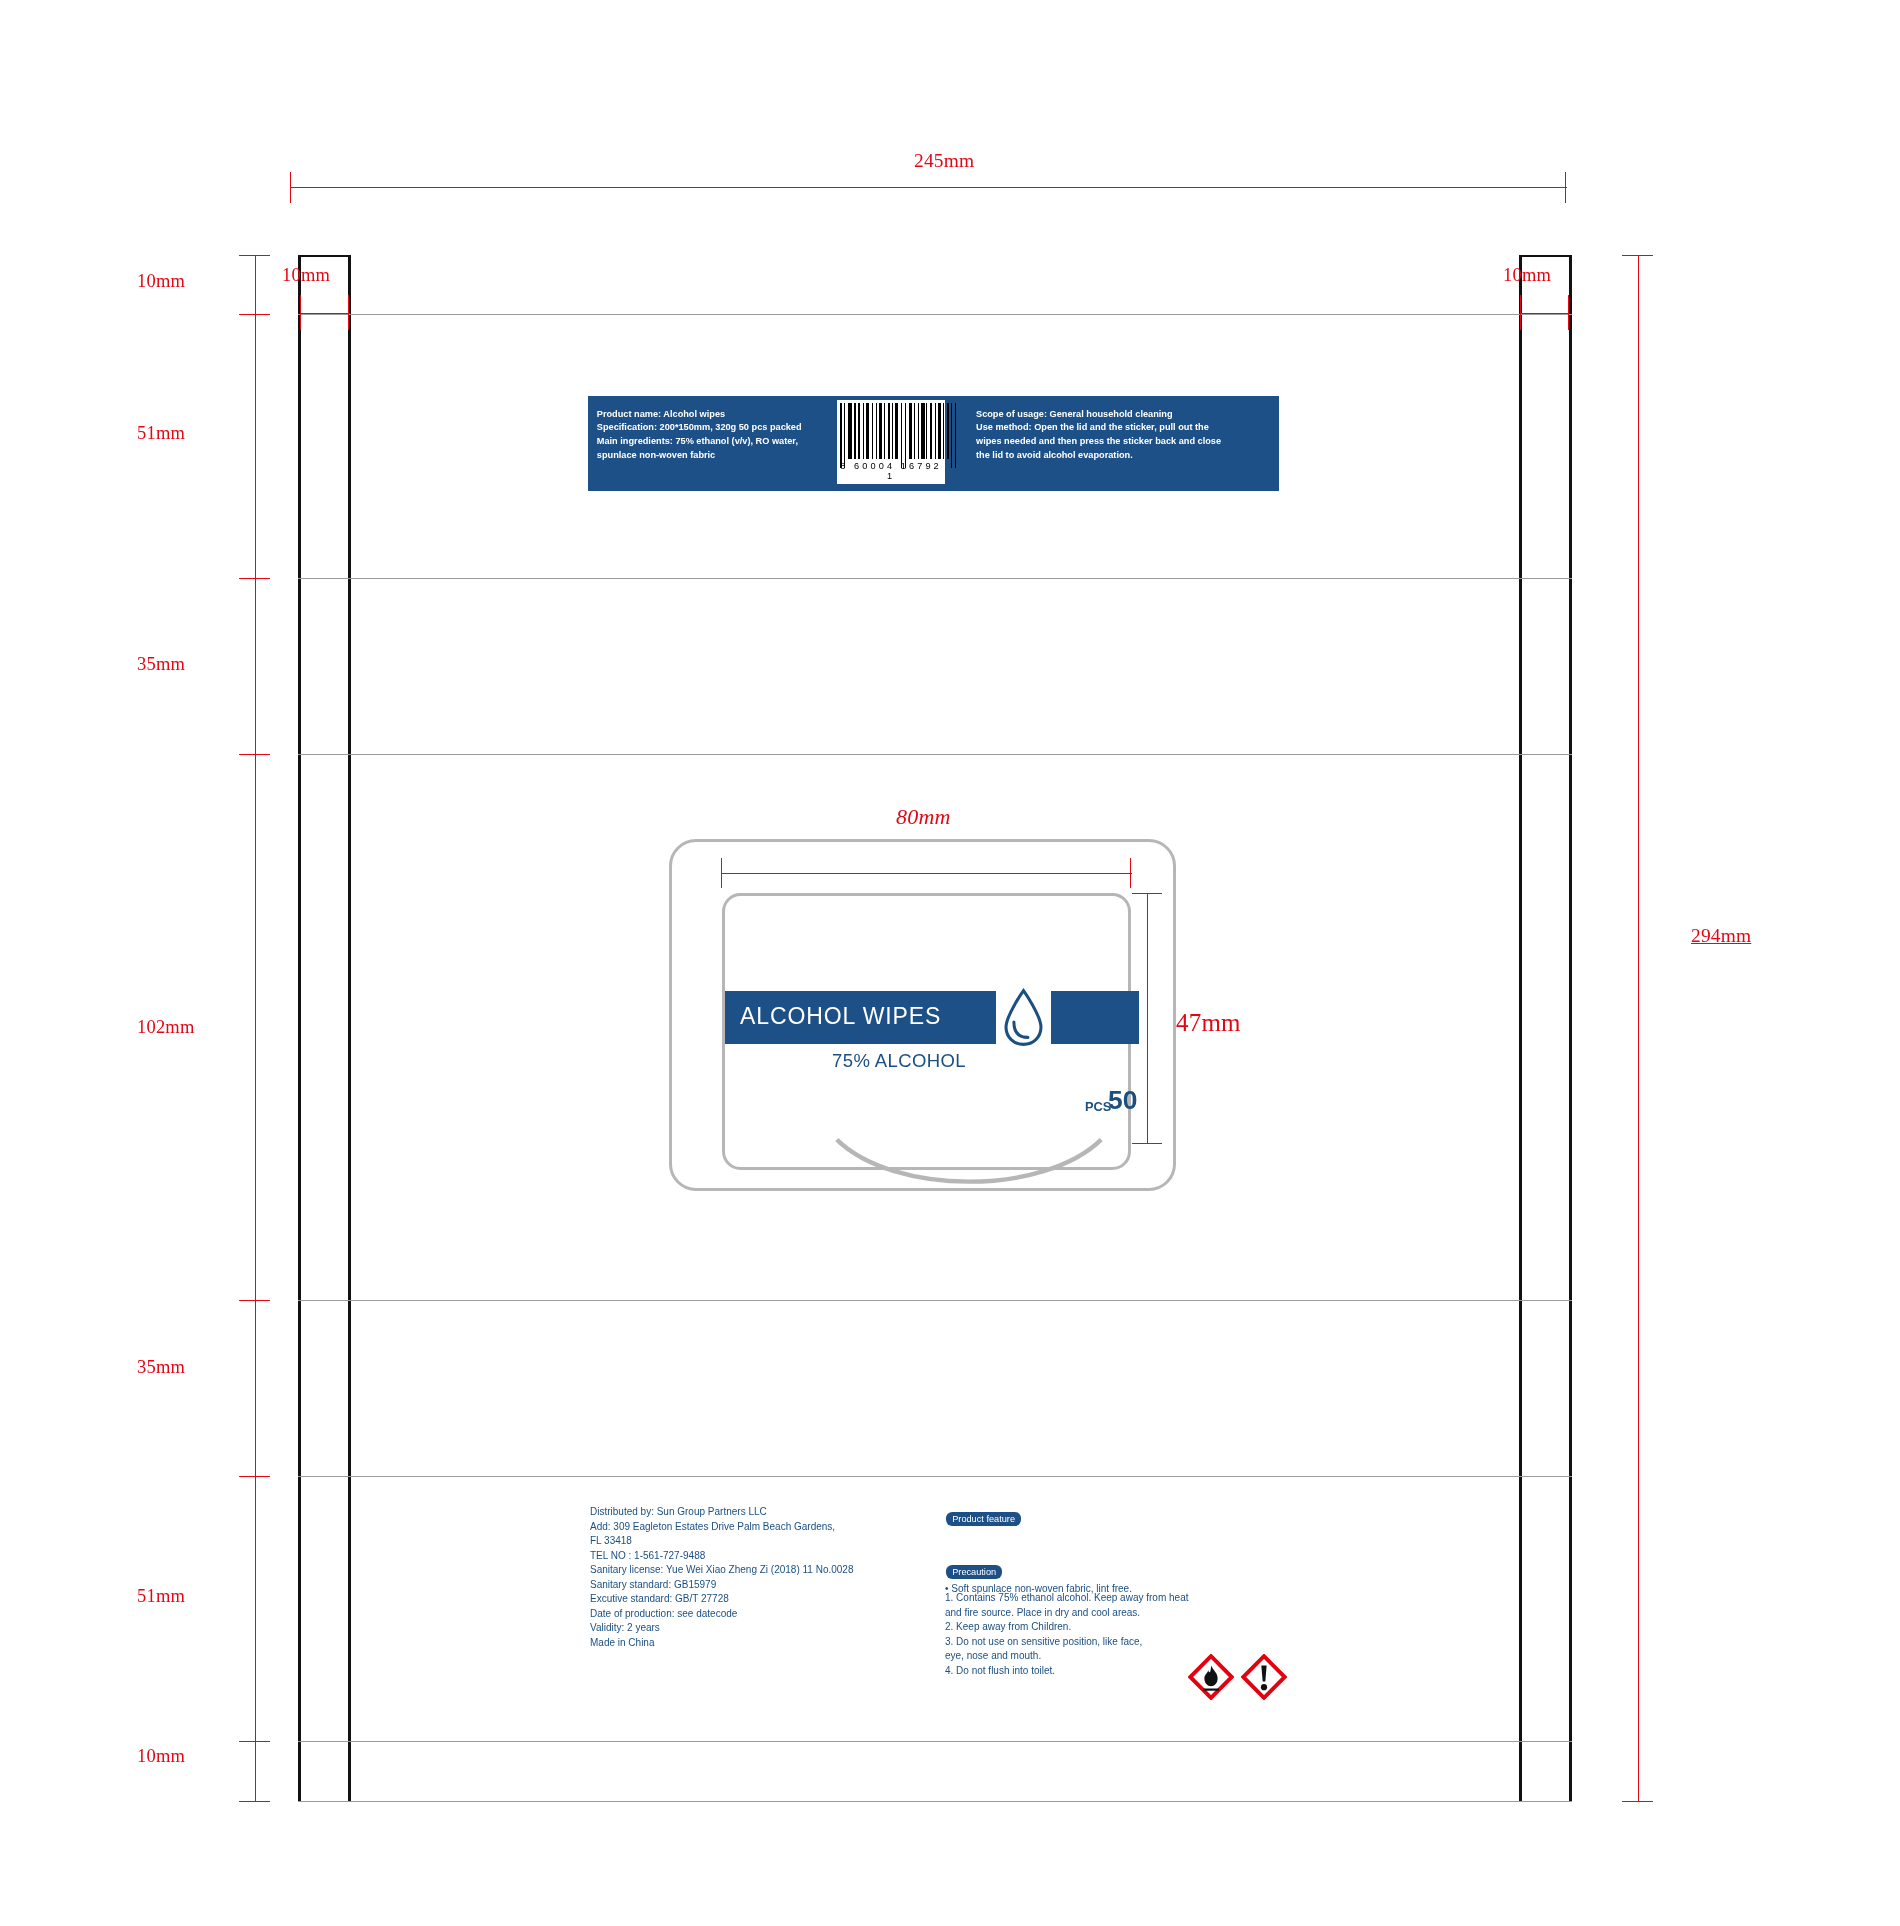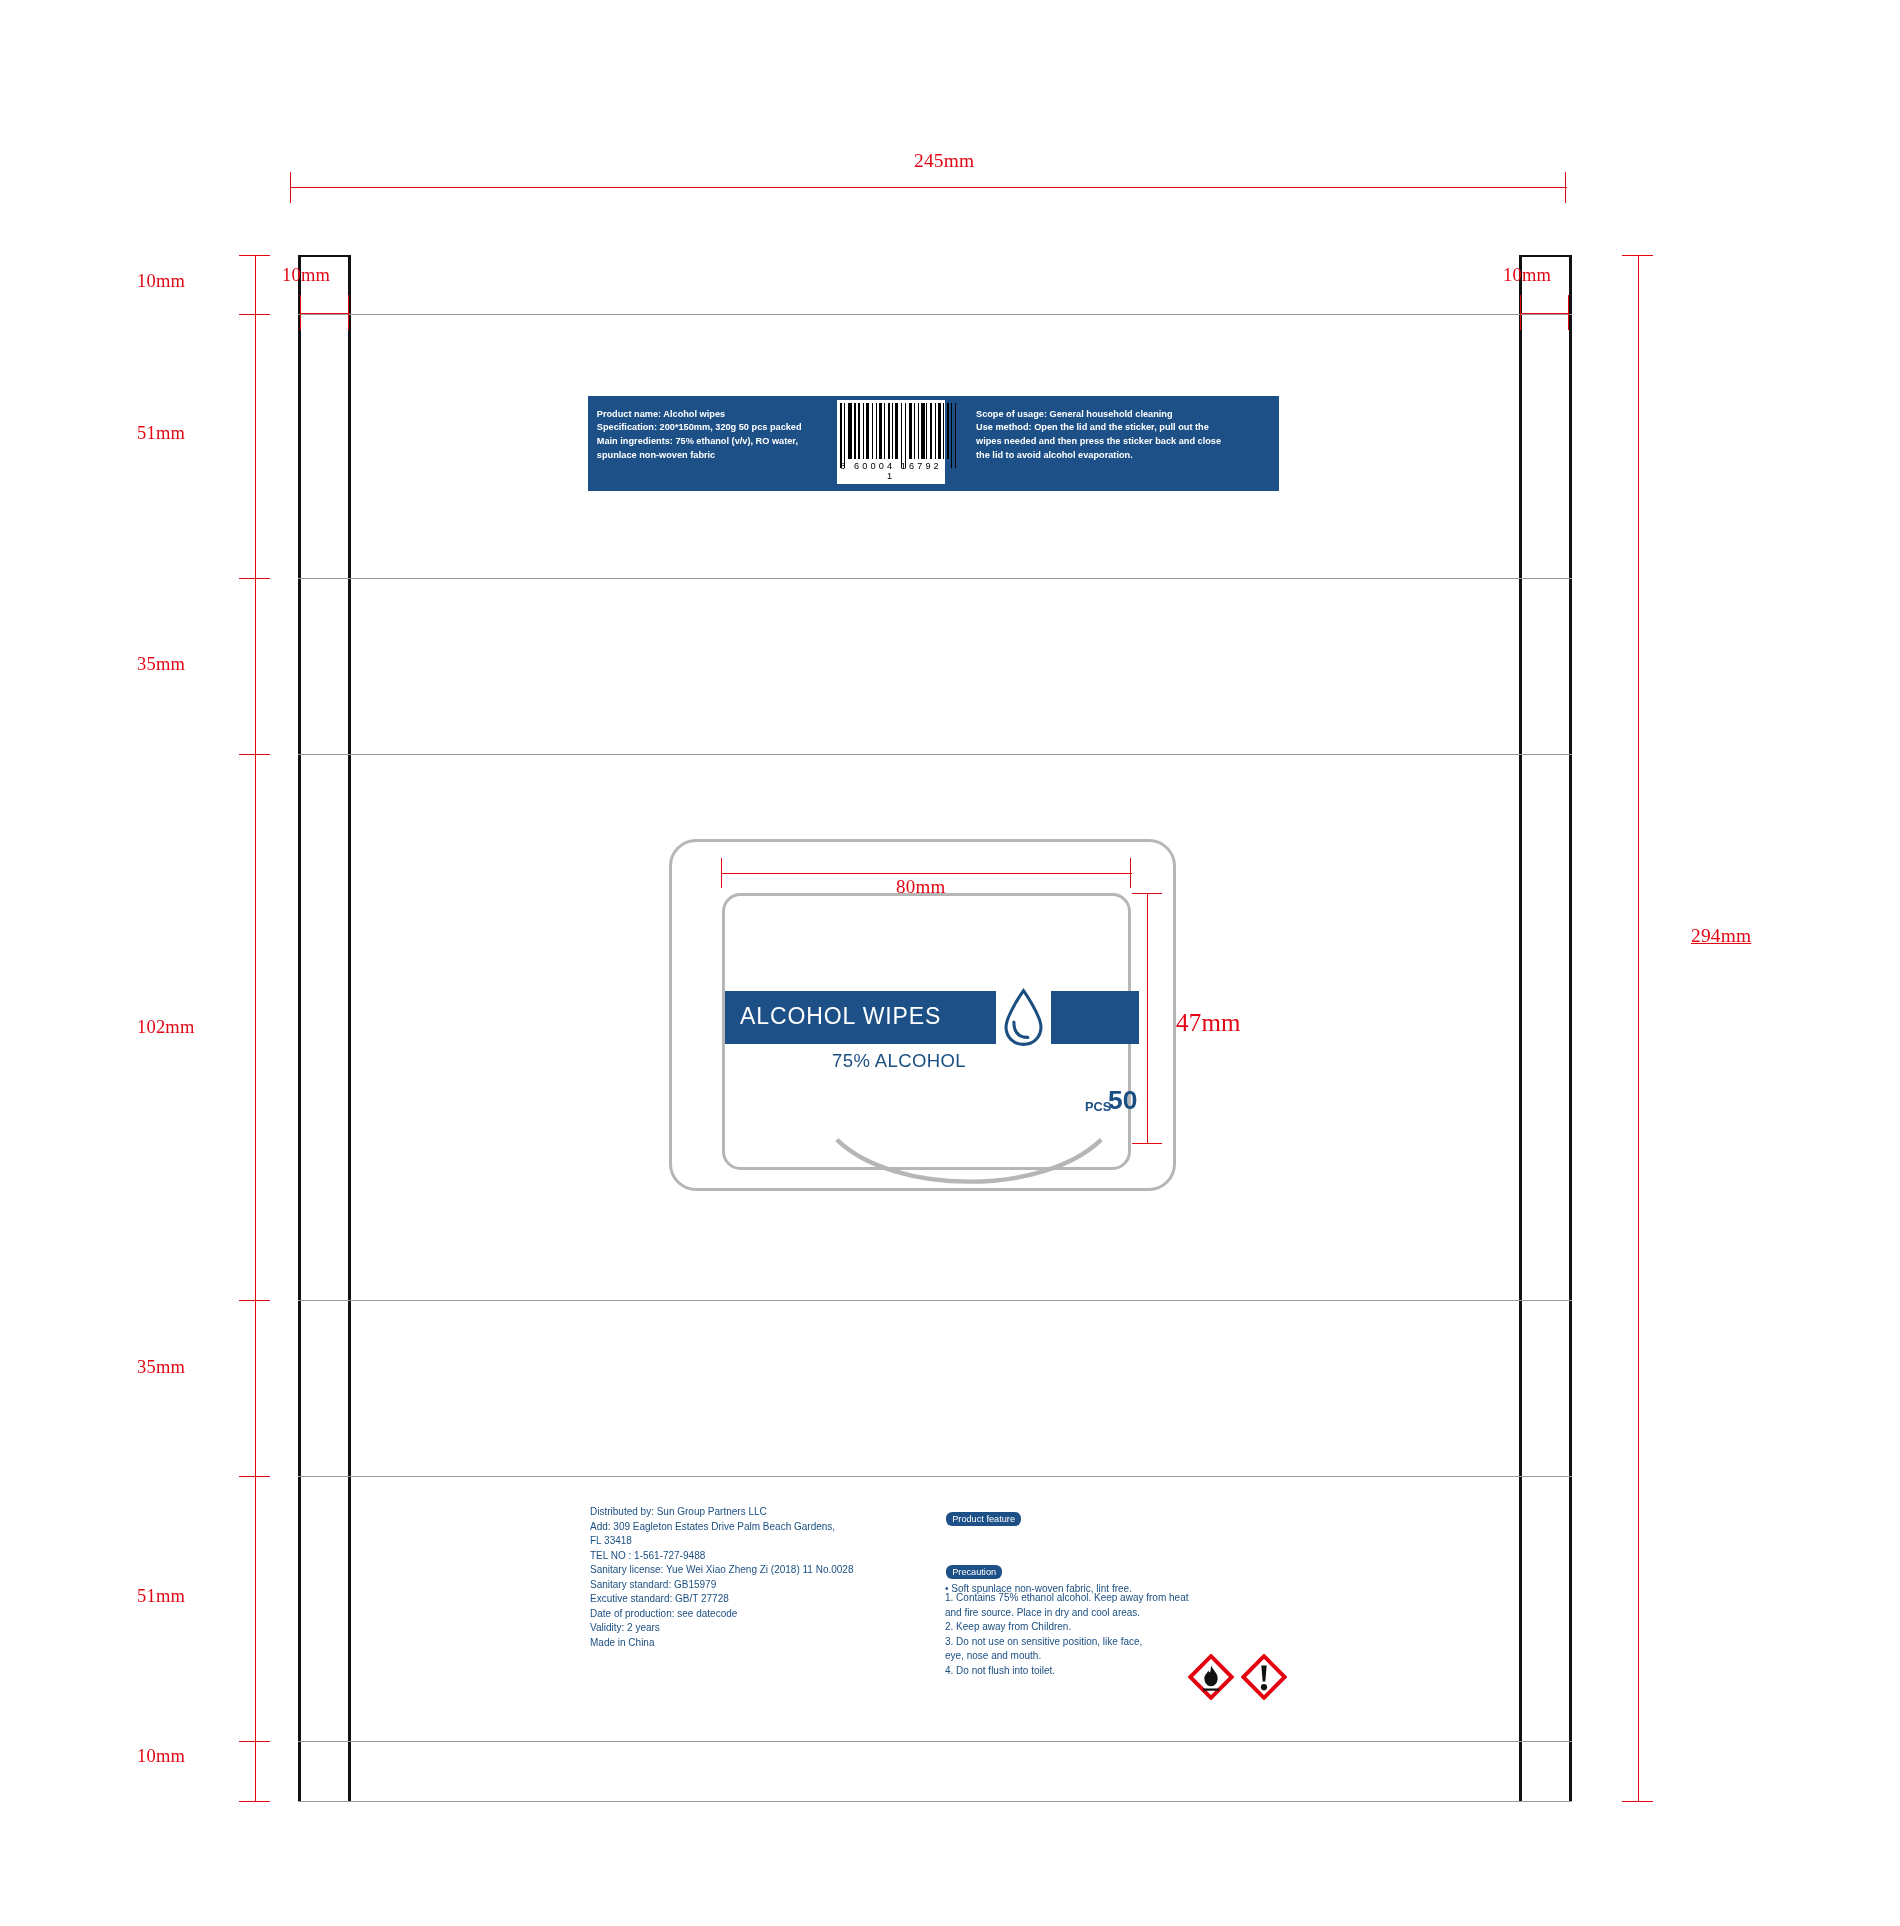--- a/index.html
+++ b/index.html
@@ -171,21 +171,21 @@
   <path d="M24 78 C 24 102, 36 113, 56 113" fill="none" stroke="#1b4f82" stroke-width="7" stroke-linecap="round"></path>
 </svg>
 
 <div class="band" style="left:1051px;top:991px;width:88px;height:53px;"></div>
 
 <div class="sub-title" style="left:832px;top:1050px;">75%  ALCOHOL</div>
 
 <div class="pcs-num" style="left:1108px;top:1085px;">50</div>
 <div class="pcs-unit" style="left:1085px;top:1099px;">PCS</div>
 
-<div class="dim-label" style="left:896px;top:876px;font-size:19px;">80mm</div>
+<div class="dim-label" style="left:896px;top:804px;font-size:22px;font-style:italic;">80mm</div>
 <div class="dim-line-h" style="left:721px;top:873px;width:411px;"></div>
 <div class="tick-v" style="left:721px;top:858px;height:30px;"></div>
 <div class="tick-v" style="left:1130px;top:858px;height:30px;"></div>
 
 <div class="dim-label" style="left:1176px;top:1009px;font-size:25px;">47mm</div>
 <div class="dim-line-v" style="left:1147px;top:893px;height:251px;"></div>
 <div class="tick-h" style="left:1132px;top:893px;width:30px;"></div>
 <div class="tick-h" style="left:1132px;top:1143px;width:30px;"></div>
 
 <div class="body-text" style="left:590px;top:1505px;">

